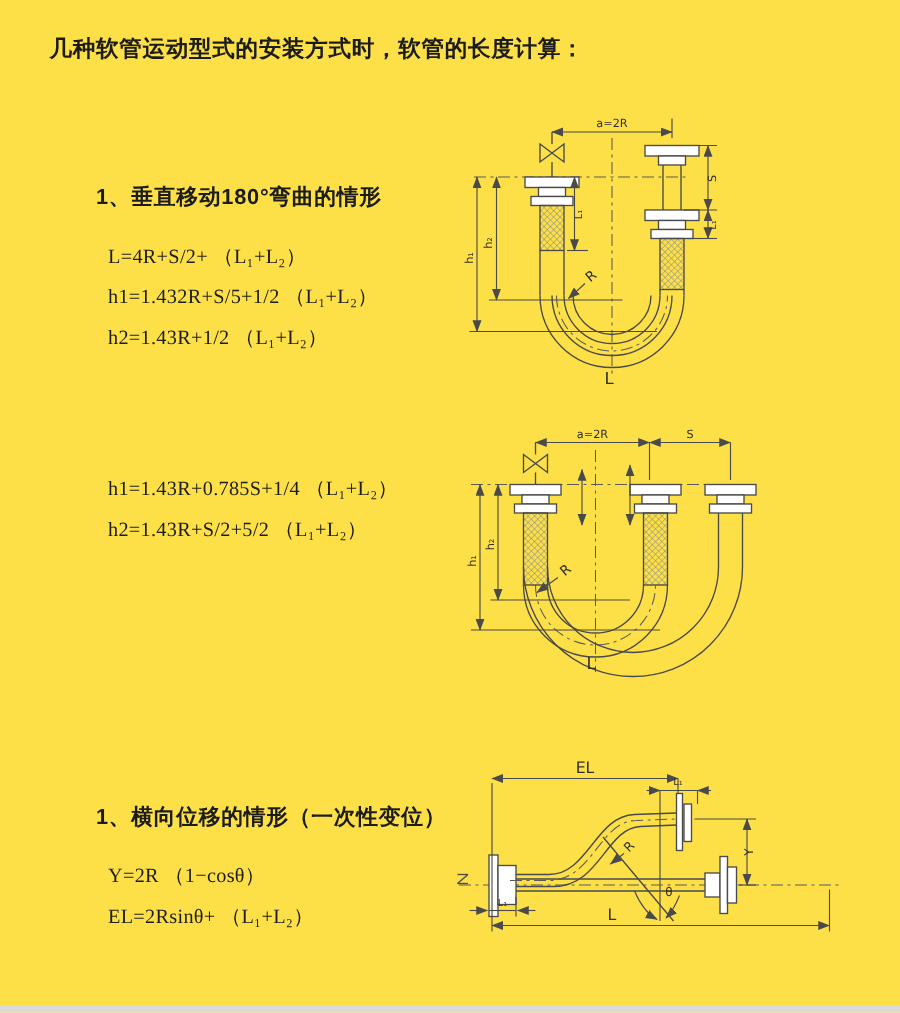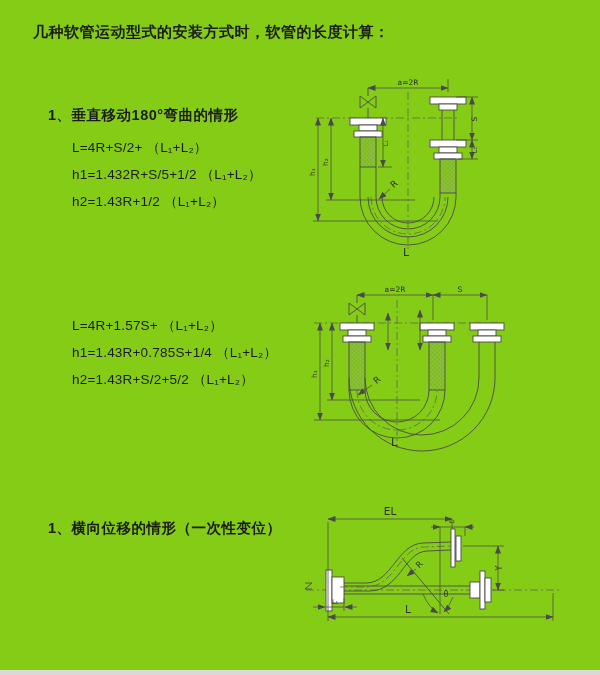--- a/index.html
+++ b/index.html
@@ -1,23 +1,23 @@
 <!DOCTYPE html>
 <html><head>
 <meta charset="utf-8">
 <style>
   html,body{margin:0;padding:0}
   body{width:600px;height:675px;background:#ffffff;position:relative;
        font-family:"Liberation Sans",sans-serif;color:#1c1c1c;overflow:hidden}
-  .page{position:absolute;inset:0;background:#84cc16}
+  .page{position:absolute;inset:0;background:#fde047}
   .title{position:absolute;left:33px;top:23px;font-size:15px;font-weight:bold;letter-spacing:.5px}
   .sec{position:absolute;left:48px;width:278px}
-  .sec h3{margin:0;font-size:14.5px;font-weight:bold;letter-spacing:.5px}
+  .sec h3{margin:16px;font-size:14.5px;font-weight:bold;letter-spacing:.5px}
   .formulas{margin:9px 0 0 24px}
-  .f{font-size:13.5px;line-height:27px;letter-spacing:.2px;font-family:Liberation Sans, sans-serif;white-space:nowrap}
+  .f{font-size:13.5px;line-height:27px;letter-spacing:.2px;font-family:Liberation Serif, serif;white-space:nowrap}
   #sec1{top:106px} #sec2{top:303px} #sec3{top:519px}
   svg.diag{position:absolute;overflow:visible}
   #d1{left:310px;top:70px;width:290px;height:195px}
   #d2{left:310px;top:280px;width:290px;height:178px}
   #d3{left:300px;top:495px;width:300px;height:160px}
   svg text{font-family:"DejaVu Sans",sans-serif;fill:#2f2f2f}
   .ln{stroke:#4a4a4a;stroke-width:.9;fill:none}
   .dim{stroke:#4a4a4a;stroke-width:.75;fill:none}
   .cl{stroke:#5a5a5a;stroke-width:.7;fill:none;stroke-dasharray:8 3 2 3}
   .fl{fill:#fff;stroke:#4a4a4a;stroke-width:.9}
@@ -34,29 +34,30 @@
     <h3>1、垂直移动180°弯曲的情形</h3>
     <div class="formulas">
       <div class="f">L=4R+S/2+ （L₁+L₂）</div>
       <div class="f">h1=1.432R+S/5+1/2 （L₁+L₂）</div>
       <div class="f">h2=1.43R+1/2 （L₁+L₂）</div>
     </div>
   </div>
 
   <div class="sec" id="sec2">
     <div class="formulas">
-      <div class="f">L=4R+1.57S+ （L₁+L₂）</div>
       <div class="f">h1=1.43R+0.785S+1/4 （L₁+L₂）</div>
       <div class="f">h2=1.43R+S/2+5/2 （L₁+L₂）</div>
     </div>
   </div>
 
   <div class="sec" id="sec3">
     <h3>1、横向位移的情形（一次性变位）</h3>
     <div class="formulas">
+      <div class="f">Y=2R （1−cosθ）</div>
+      <div class="f">EL=2Rsinθ+ （L₁+L₂）</div>
     </div>
   </div>
 
   <svg class="diag" id="d1" viewBox="310 70 290 195">
     <defs>
       <marker id="m1" markerWidth="8" markerHeight="8" refX="7.5" refY="3" orient="auto-start-reverse" markerUnits="userSpaceOnUse">
         <path d="M0,0 L8,3 L0,6 Z" fill="#4a4a4a"></path>
       </marker>
       <pattern id="p1" width="3" height="3" patternUnits="userSpaceOnUse" patternTransform="rotate(45)">
         <line x1="0" y1="0" x2="0" y2="3" stroke="#8a8a8a" stroke-width=".7"></line>

